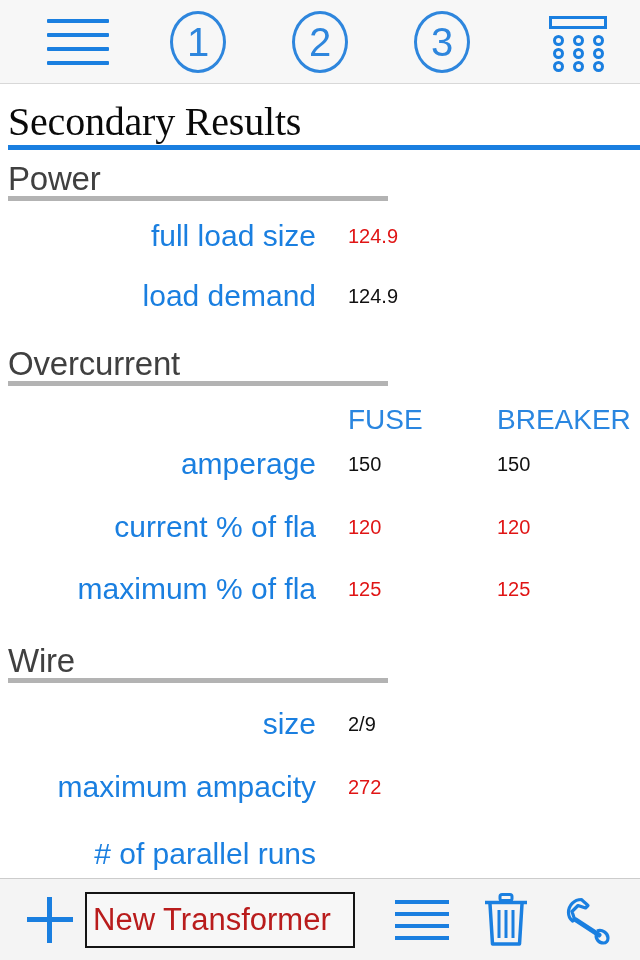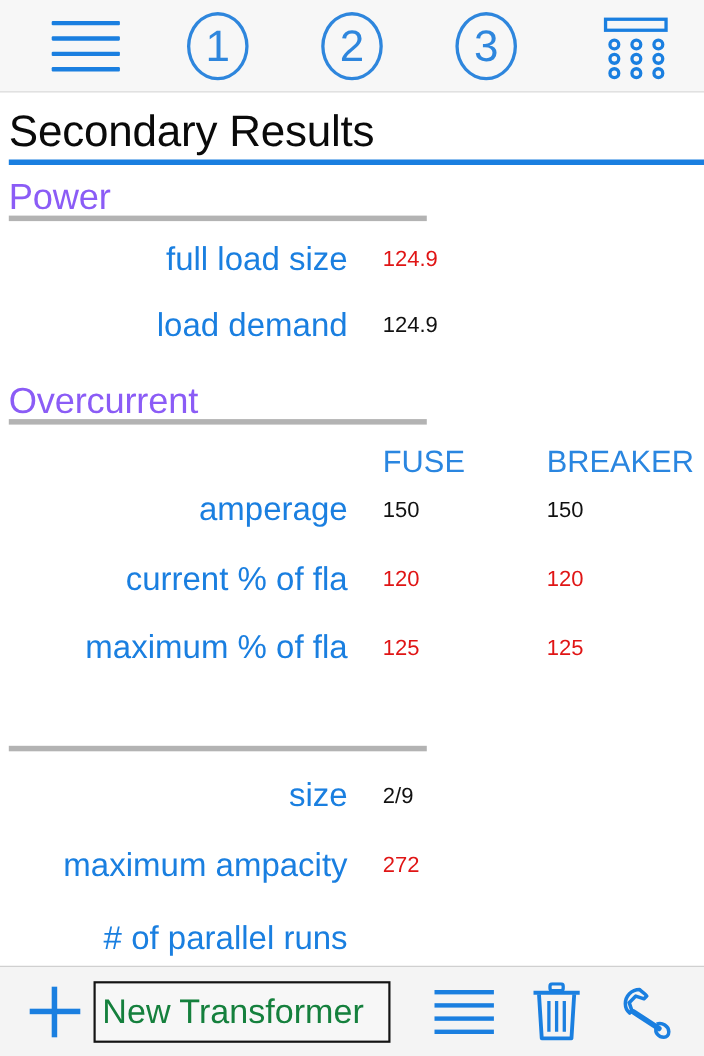--- a/index.html
+++ b/index.html
@@ -116,36 +116,37 @@
 
   #page-title {
     position: absolute;
     left: 8px;
     top: 14px;
     font-size: 40px;
     font-weight: 400;
     color: #0a0a0a;
     letter-spacing: -0.2px;
     white-space: nowrap;
+    font-family: Liberation Serif, serif;
   }
   #title-rule {
     position: absolute;
     left: 8px;
     top: 61px;
     width: 632px;
     height: 5px;
     background: #1a7fe0;
   }
 
   .section-title {
     position: absolute;
     left: 8px;
     font-size: 33px;
     font-weight: 400;
-    color: #8b5cf6;
+    color: #404040;
     letter-spacing: -0.2px;
     white-space: nowrap;
   }
   .section-rule {
     position: absolute;
     left: 8px;
     width: 380px;
     height: 5px;
     background: #b3b3b3;
   }
@@ -229,21 +230,21 @@
     top: 0; left: 20px; height: 46px; width: 5px;
   }
 
   #name-field {
     width: 270px;
     height: 56px;
     border: 2px solid #141414;
     background: #f7f7f7;
     font-family: "Liberation Sans", sans-serif;
     font-size: 31px;
-    color: #15803d;
+    color: #b91c1c;
     padding: 0 6px;
     box-sizing: border-box;
     line-height: 52px;
     white-space: nowrap;
     overflow: hidden;
   }
 
   .hamburger-sm {
     width: 54px;
     height: 40px;
@@ -342,20 +343,21 @@
     <span class="val col1 red">120</span>
     <span class="val col2 red">120</span>
   </div>
 
   <div class="row" style="top:485px;">
     <span class="row-label">maximum % of fla</span>
     <span class="val col1 red">125</span>
     <span class="val col2 red">125</span>
   </div>
 
+  <div class="section-title" style="top:558px;">Wire</div>
   <div class="section-rule" style="top:594px;"></div>
 
   <div class="row" style="top:620px;padding-left:48px;">
     <span class="row-label">size</span>
     <span class="val col1 black">2/9</span>
   </div>
 
   <div class="row" style="top:683px;">
     <span class="row-label">maximum ampacity</span>
     <span class="val col1 red">272</span>

